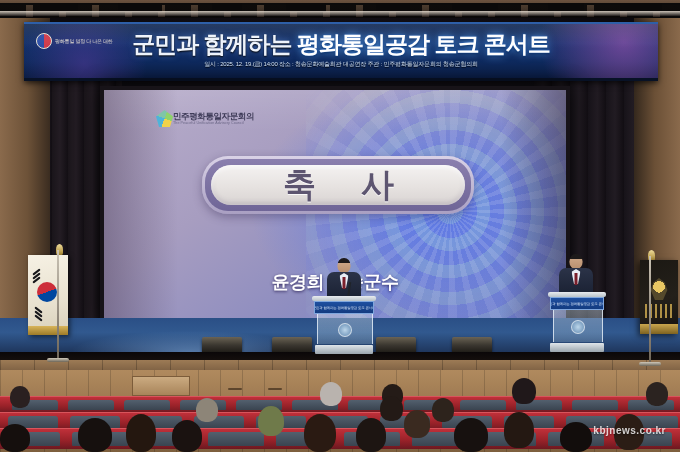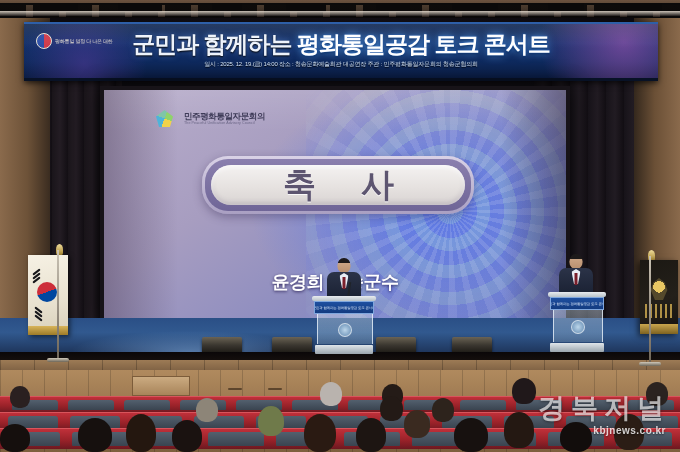--- a/index.html
+++ b/index.html
@@ -132,21 +132,21 @@
   }
   .screen-vig{
     position:absolute;inset:0;
     background:
       linear-gradient(90deg,rgba(60,45,70,.40) 0%, rgba(0,0,0,0) 16%),
       linear-gradient(270deg,rgba(40,30,45,.45) 0%, rgba(0,0,0,0) 14%),
       linear-gradient(180deg,rgba(255,255,255,.10) 0%, rgba(0,0,0,0) 18%);
   }
   
   .puac{
-    position:absolute;left:52px;top:20px;display:flex;align-items:center;gap:11px;
+    position:absolute;left:52px;top:20px;display:flex;align-items:center;gap:0;
   }
   .puac-mark{
     width:17px;height:17px;flex:none;
     background:
       conic-gradient(from 20deg,#8fd36a 0 25%,#f2d24b 0 50%,#4fb3d9 0 75%,#7fc5a8 0 100%);
     clip-path:polygon(50% 0,100% 38%,82% 100%,18% 100%,0 38%);
   }
   .puac-txt{line-height:1;}
   .puac-k{font-size:8.5px;color:#3e3b58;font-weight:bold;letter-spacing:-.4px;white-space:nowrap;}
   .puac-e{font-size:3.6px;color:#6a6585;letter-spacing:.1px;white-space:nowrap;margin-top:1.5px;}
@@ -560,16 +560,15 @@
   <div class="head" style="left:258px;top:406px;width:26px;height:30px;background:#6f7a4a"></div>
   <div class="head" style="left:304px;top:414px;width:32px;height:38px;background:#2a1a12"></div>
   <div class="head" style="left:356px;top:418px;width:30px;height:34px;background:#1d1512"></div>
   <div class="head" style="left:404px;top:410px;width:26px;height:28px;background:#3a2a20"></div>
   <div class="head" style="left:454px;top:418px;width:34px;height:34px;background:#17110f"></div>
   <div class="head" style="left:504px;top:412px;width:30px;height:36px;background:#241812"></div>
   <div class="head" style="left:560px;top:422px;width:32px;height:30px;background:#120d0c"></div>
   <div class="head" style="left:614px;top:414px;width:30px;height:36px;background:#2b1d15"></div>
   <div class="head" style="left:0px;top:424px;width:30px;height:28px;background:#150f0d"></div>
 
-  <div class="wmark">경북저널</div>
   <div class="wmark-sub">kbjnews.co.kr</div>
 
 </div>
 
 </body></html>

